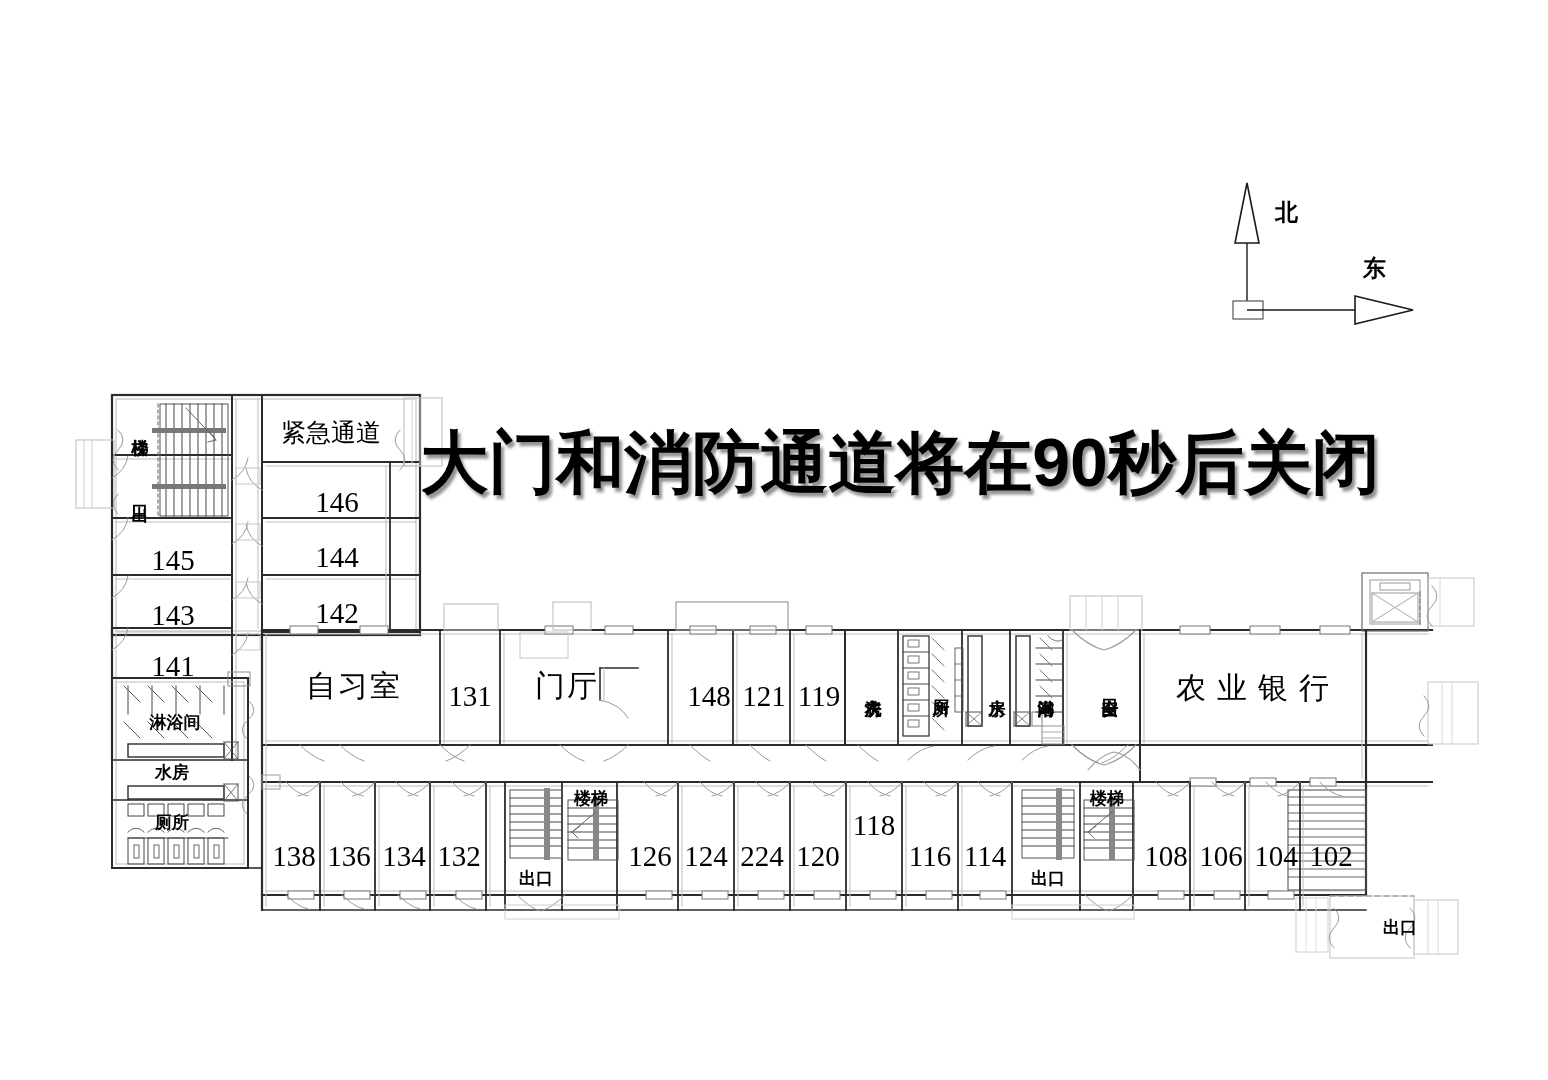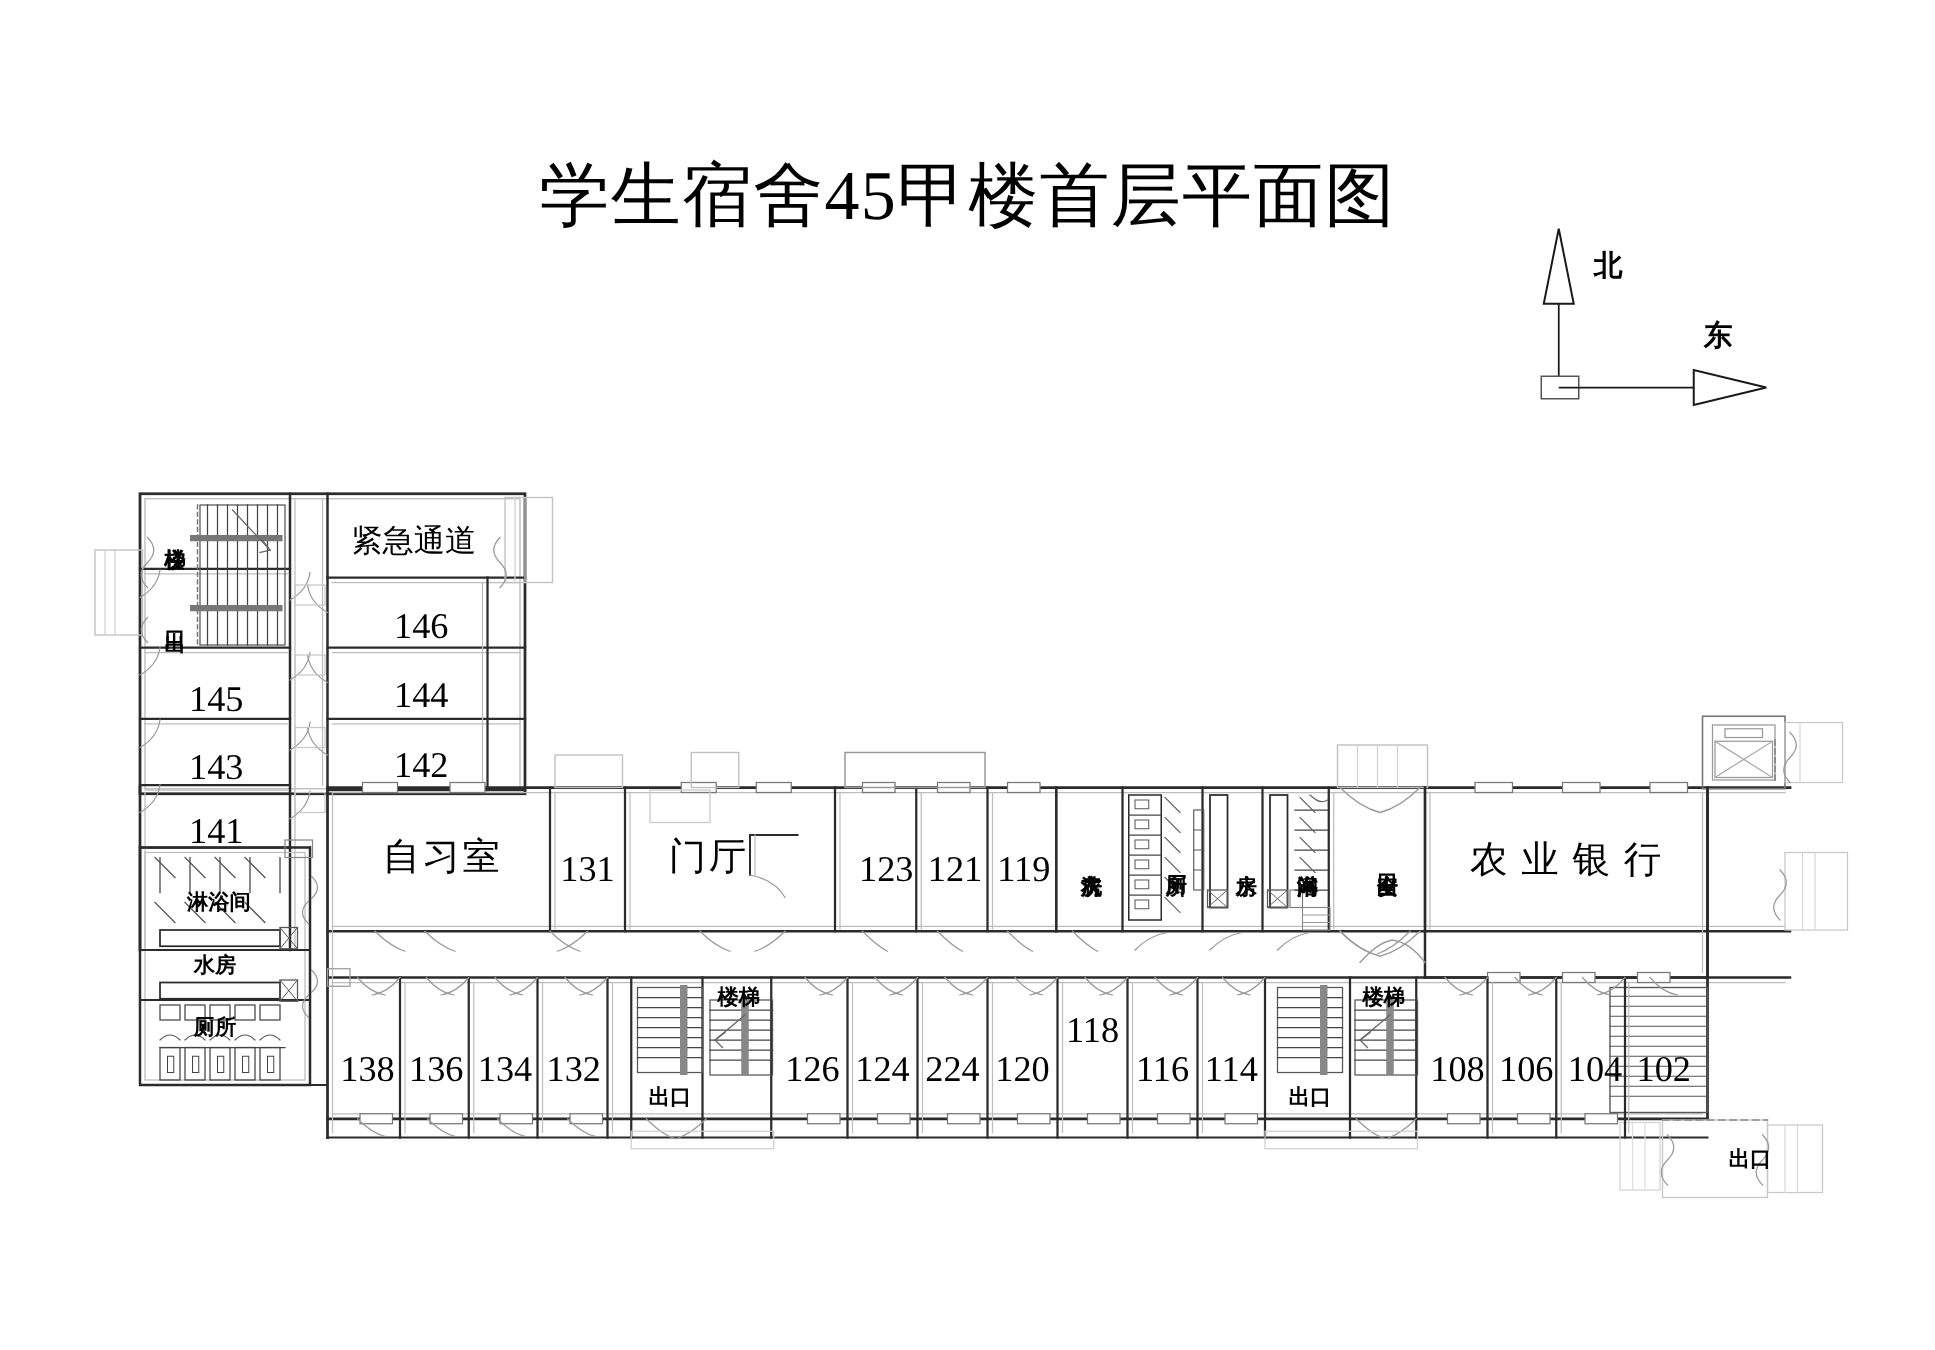--- a/index.html
+++ b/index.html
@@ -55,37 +55,37 @@
   .cn-bank{font-size:30px;font-weight:400;letter-spacing:11px;}
   .cn-sm{font-size:17px;font-weight:700;line-height:1.0;text-align:right;}
   .cn-xs{font-size:17px;font-weight:700;line-height:1.0;}
   .vert{writing-mode:vertical-rl;text-orientation:upright;line-height:1.0;}
 </style>
 </head>
 <body>
 
 <div id="stage">
 
-  <div id="title">学生宿舍45甲楼首层平面图</div>
 
   <div id="compass">
     <svg width="215" height="160" viewBox="0 0 215 160">
 
       <path d="M32 8 L44 68 L20 68 Z" fill="#ffffff" stroke="#1a1a1a" stroke-width="1.6"></path>
       <line x1="32" y1="68" x2="32" y2="128" stroke="#1a1a1a" stroke-width="1.4"></line>
 
       <rect x="18" y="126" width="30" height="18" fill="#ffffff" stroke="#555" stroke-width="1.2"></rect>
 
       <line x1="32" y1="135" x2="140" y2="135" stroke="#1a1a1a" stroke-width="1.4"></line>
       <path d="M198 135 L140 121 L140 149 Z" fill="#ffffff" stroke="#1a1a1a" stroke-width="1.6"></path>
     </svg>
     <div class="cmp-label" id="cmp-north-label">北</div>
     <div class="cmp-label" id="cmp-east-label">东</div>
   </div>
 
+  <div id="warning">大门和消防通道将在90秒后关闭</div>
 
   <svg id="plan" viewBox="0 0 1548 1080">
     <defs>
       <g id="doorSwingR">
         <path d="M0 0 L0 -20 A20 20 0 0 1 20 0" fill="none" stroke="#9a9a9a" stroke-width="1"></path>
         <line x1="0" y1="0" x2="0" y2="-20" stroke="#9a9a9a" stroke-width="1.3"></line>
       </g>
     </defs>
 
     <g stroke-linecap="square" fill="none">
@@ -594,21 +594,21 @@
     <div class="rlab num" style="left:337px;top:601px">142</div>
 
     <div class="rlab cn-sm" style="left:175px;top:722px">淋浴间</div>
     <div class="rlab cn-sm" style="left:172px;top:772px">水房</div>
     <div class="rlab cn-sm" style="left:172px;top:822px">厕所</div>
 
     <div class="rlab cn-lg" style="left:354px;top:686px">自习室</div>
     <div class="rlab num" style="left:470px;top:684px">131</div>
     <div class="rlab cn-lg" style="left:567px;top:686px">门厅</div>
 
-    <div class="rlab num" style="left:709px;top:684px">123</div>
+    <div class="rlab num" style="left:709px;top:684px">148</div>
     <div class="rlab num" style="left:764px;top:684px">121</div>
     <div class="rlab num" style="left:819px;top:684px">119</div>
 
     <div class="rlab cn-xs vert" style="left:873px;top:686px">洗衣房</div>
     <div class="rlab cn-xs vert" style="left:941px;top:686px">厕所</div>
     <div class="rlab cn-xs vert" style="left:997px;top:686px">水房</div>
     <div class="rlab cn-xs vert" style="left:1046px;top:686px">淋浴间</div>
     <div class="rlab cn-xs vert" style="left:1110px;top:686px">安全出口</div>
 
     <div class="rlab cn-bank" style="left:1258px;top:688px">农业银行</div>

